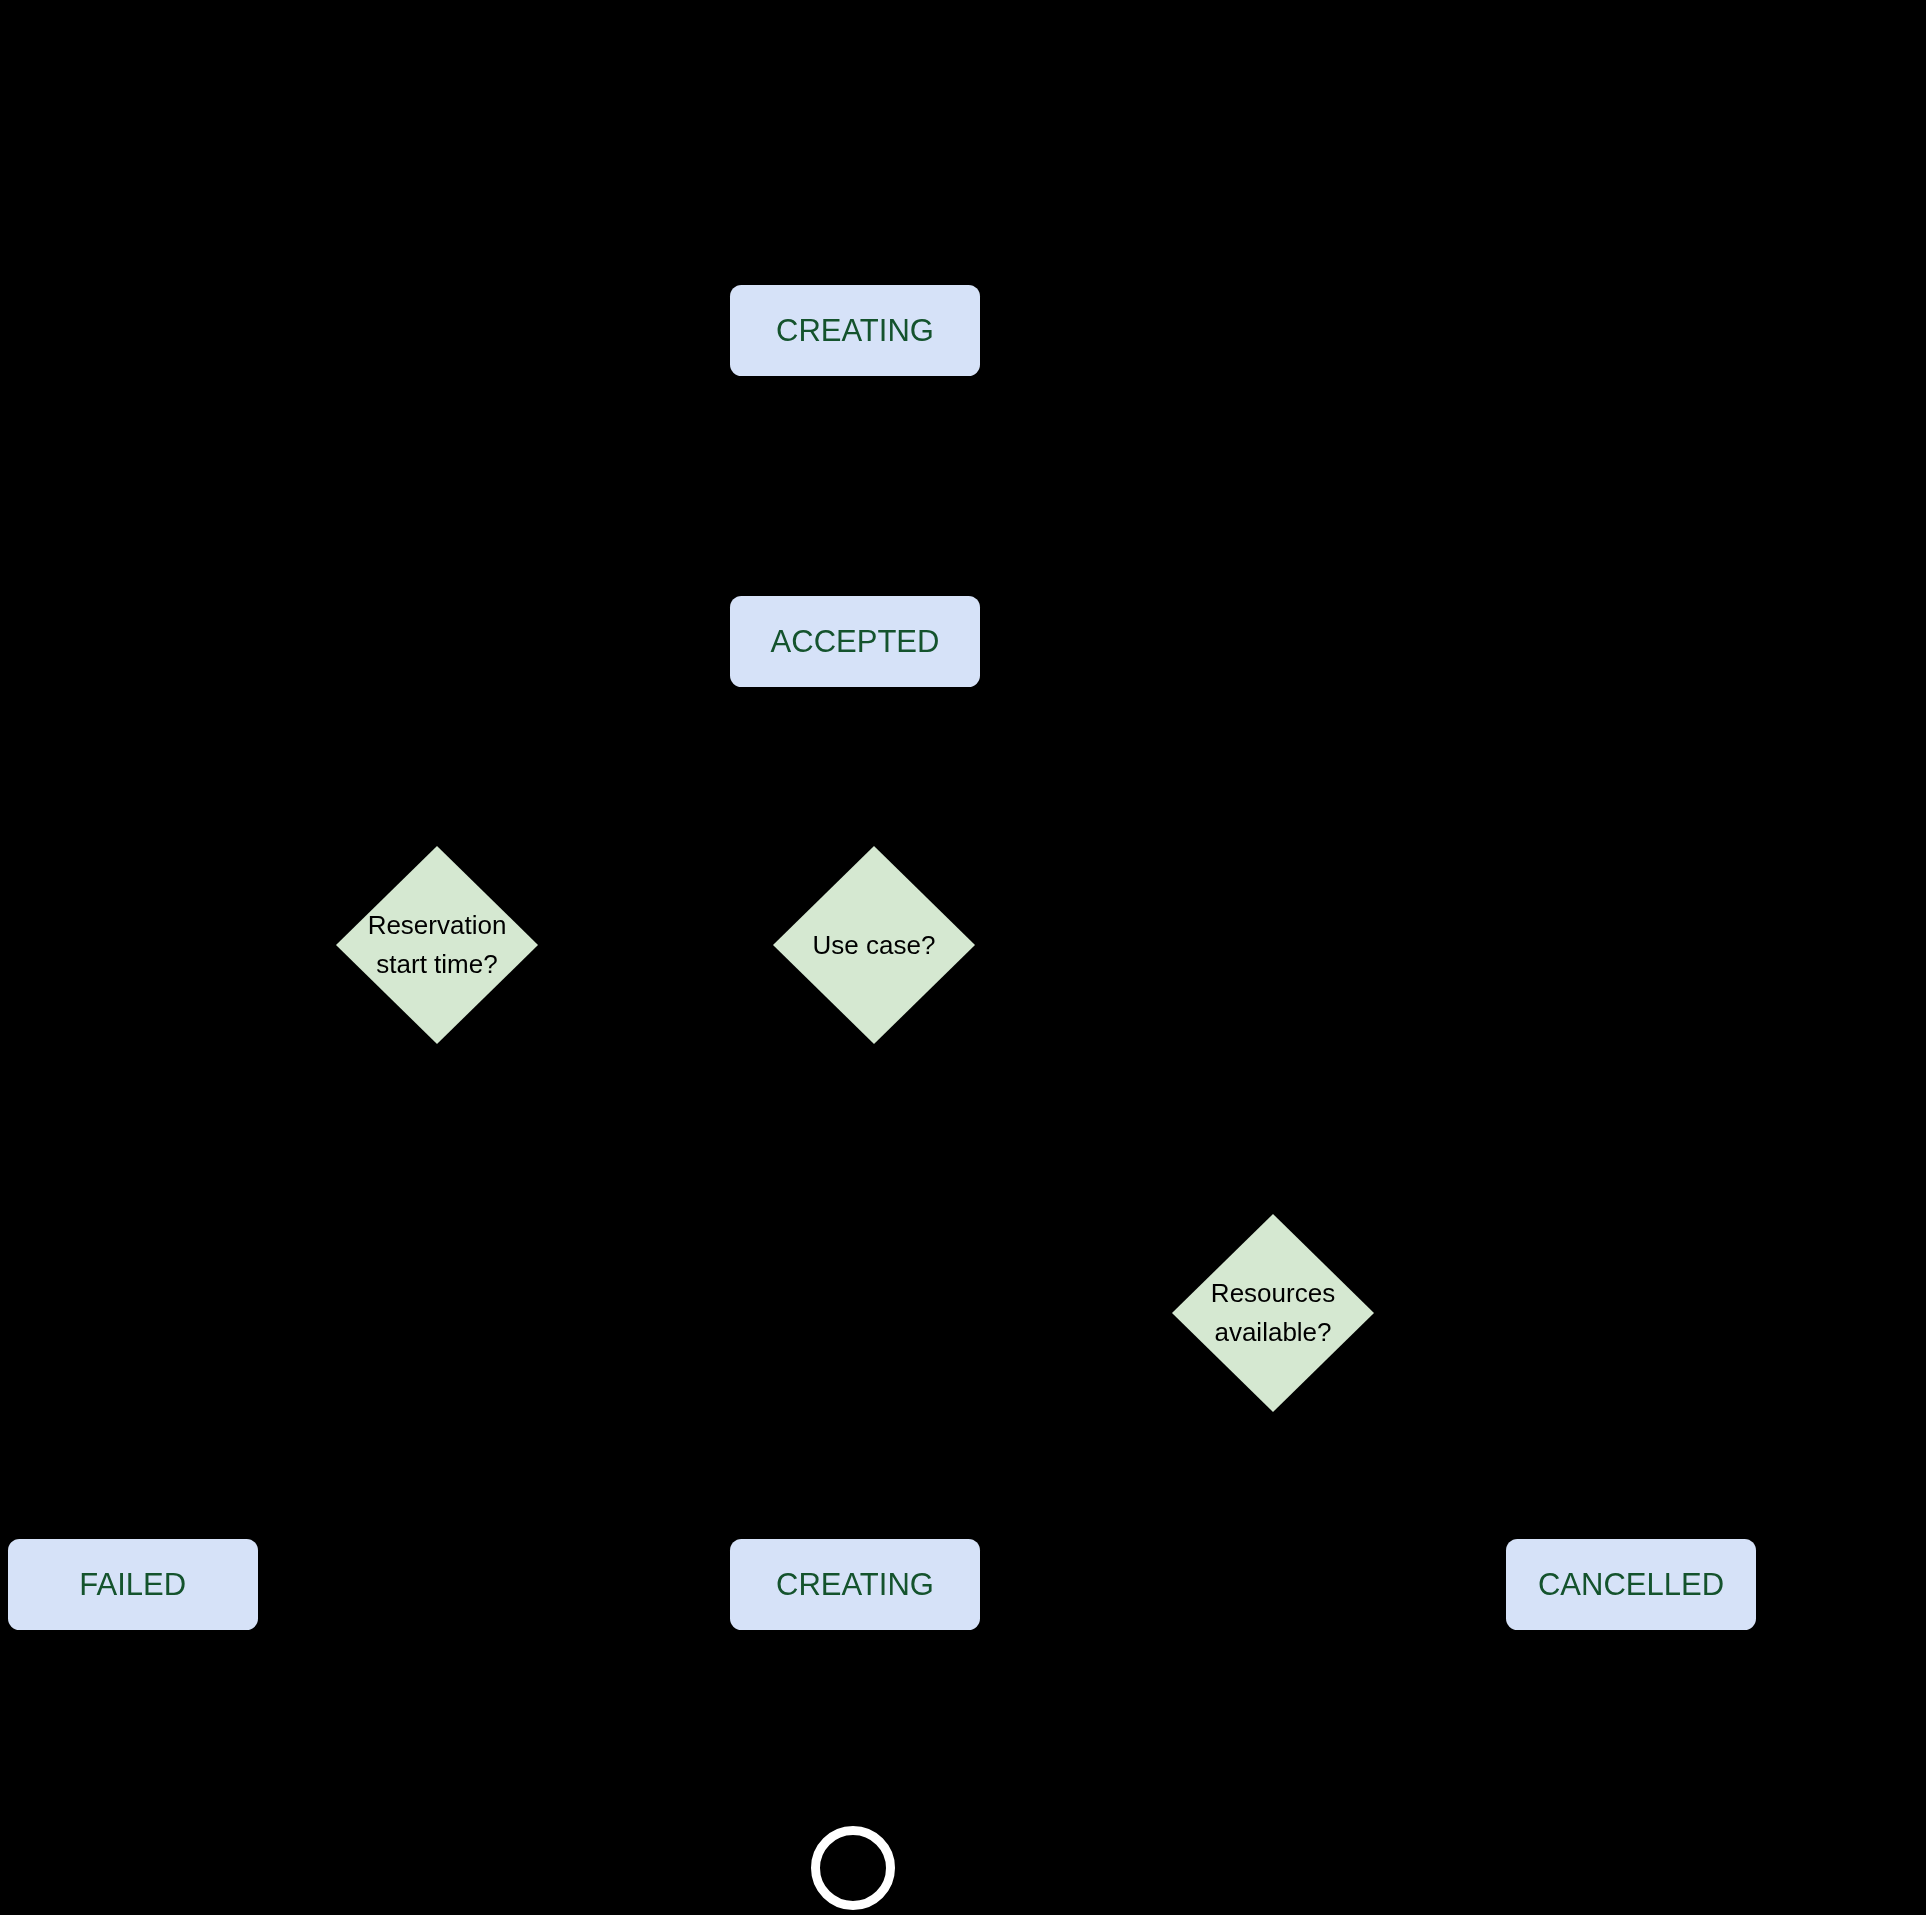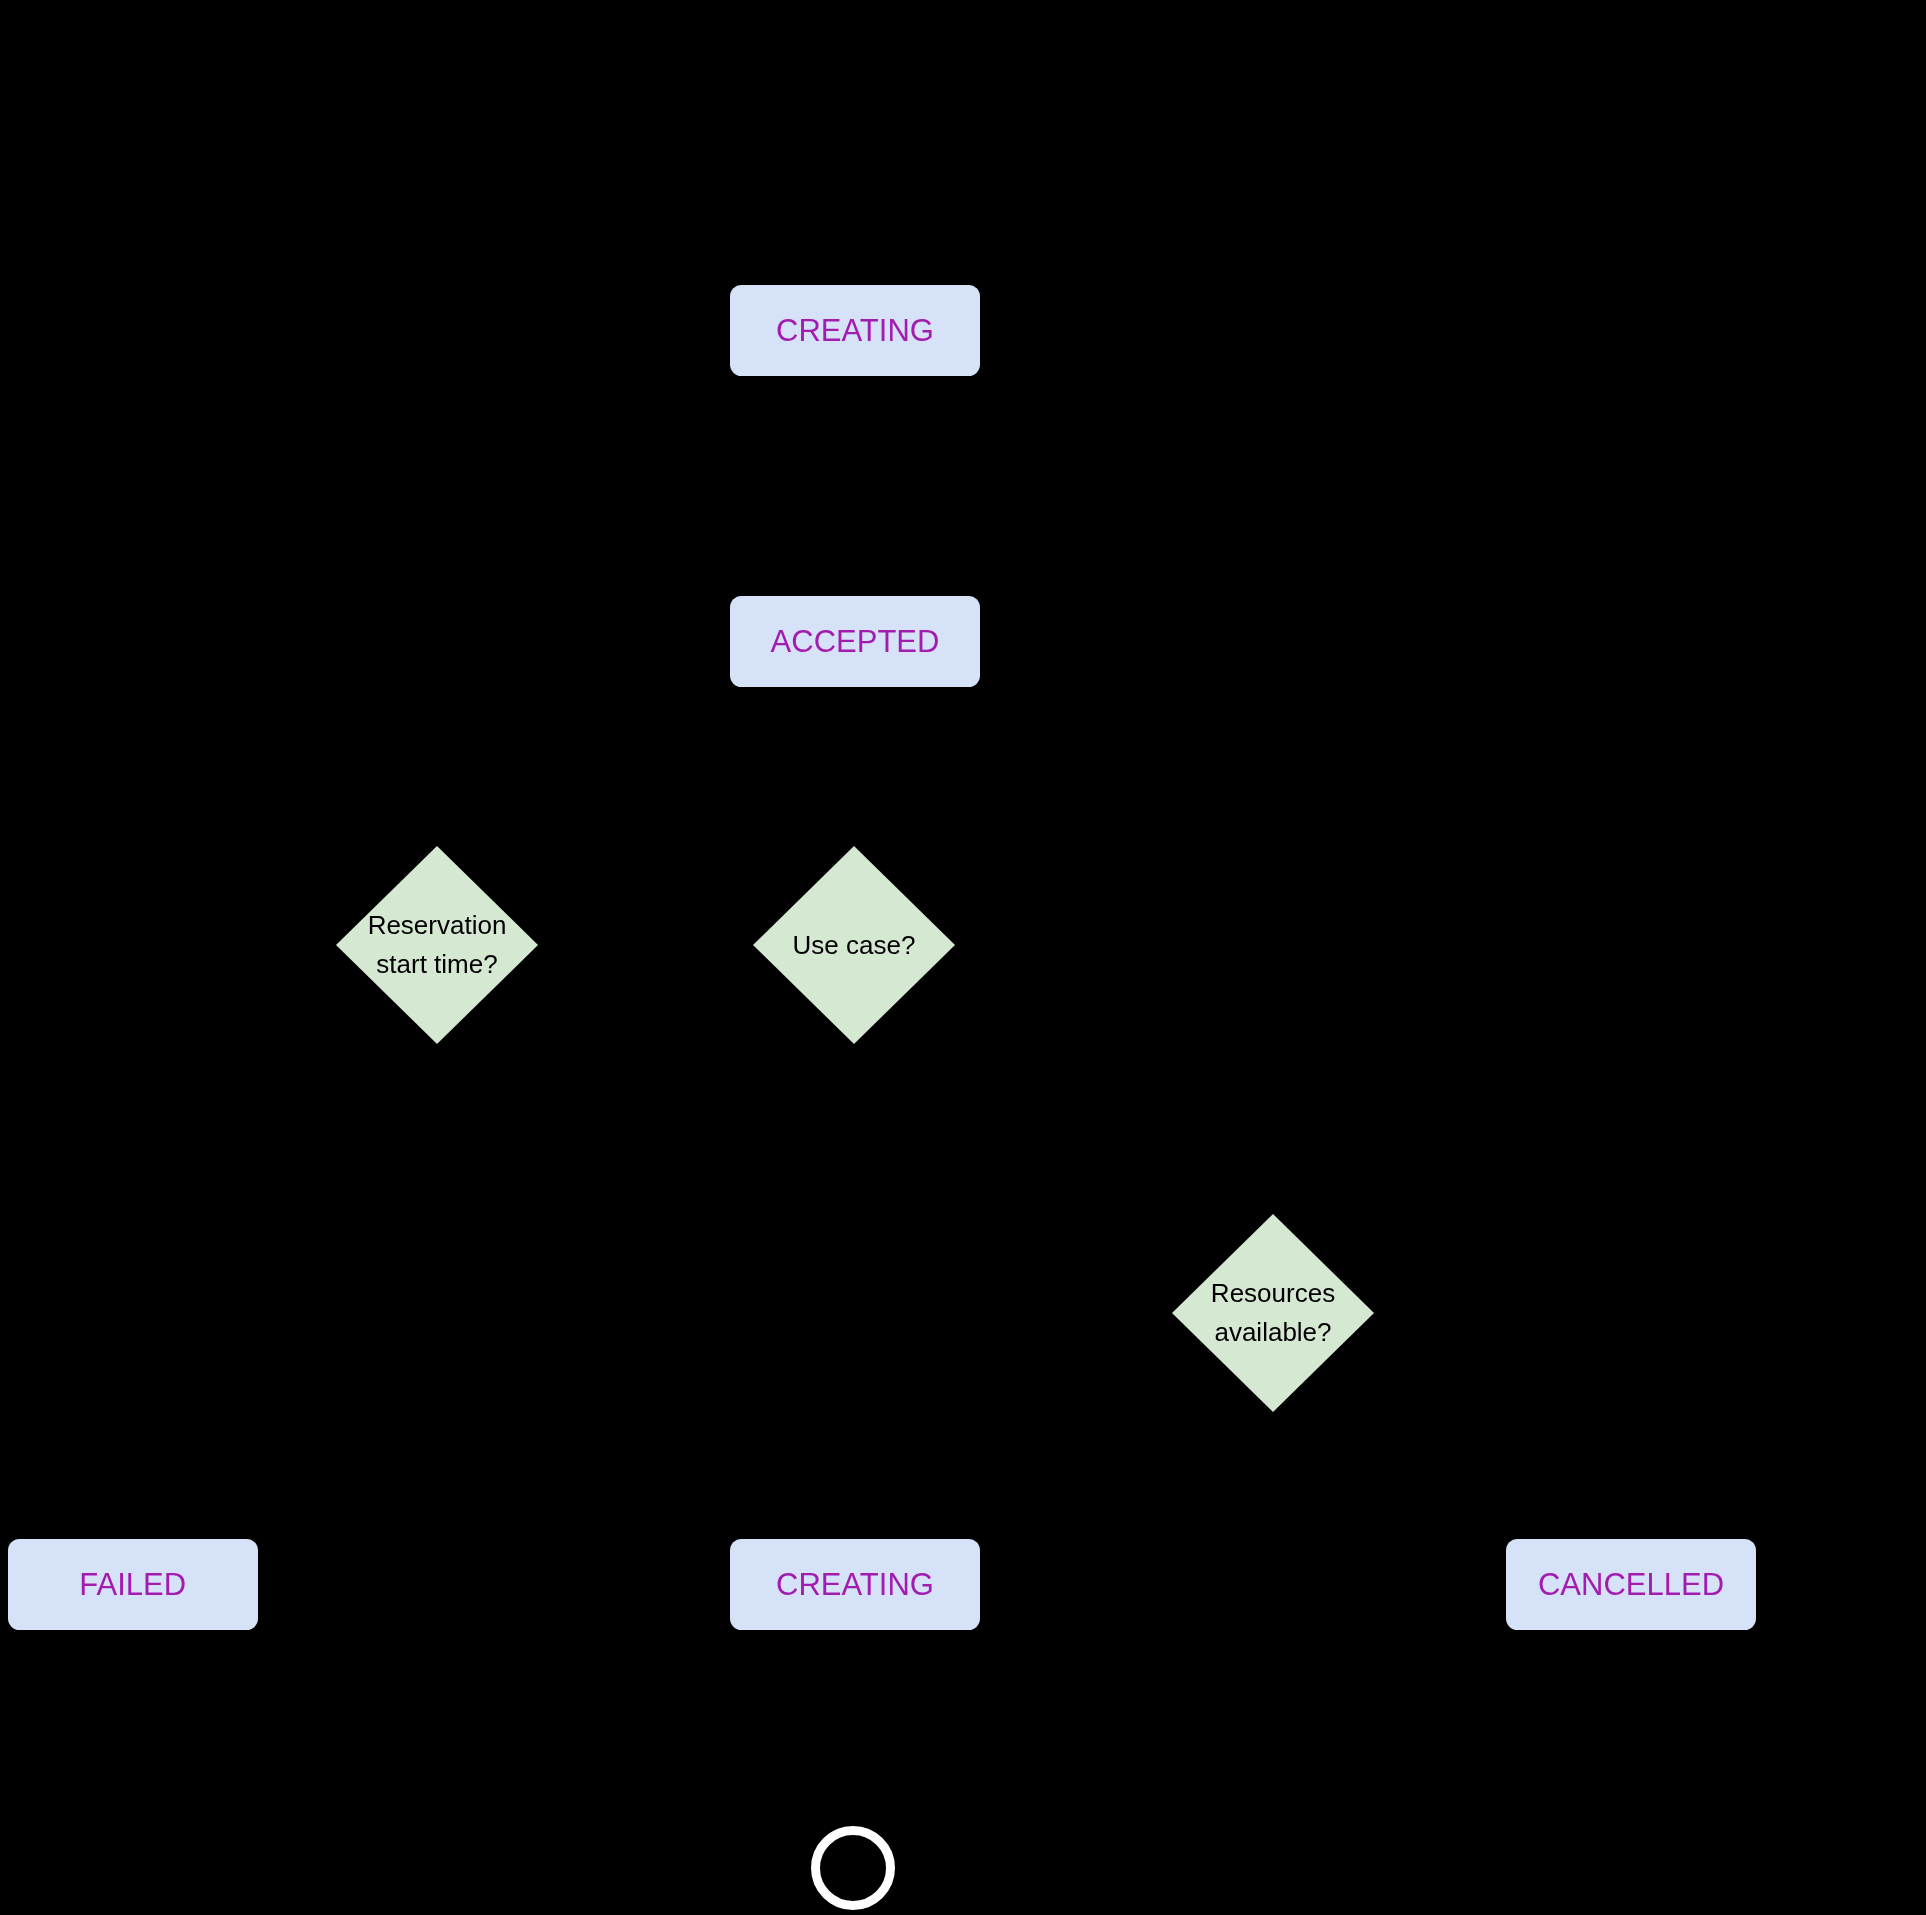--- a/index.html
+++ b/index.html
@@ -21,21 +21,21 @@
     position: absolute;
     width: 250px;
     height: 91px;
     background: #d6e2f8;
     border-radius: 11.4px;
     display: flex;
     align-items: center;
     justify-content: center;
   }
   .state span {
-    color: #a21caf;
+    color: #14532d;
     font-size: 31px;
     letter-spacing: 0px;
     white-space: nowrap;
   }
 
   
   .decision {
     position: absolute;
     width: 202px;
     height: 198px;
@@ -66,21 +66,21 @@
   }
 
   
   #n-creating   { left: 730px; top: 285px;  }
   #n-accepted   { left: 730px; top: 596px; }
   #n-failed     { left: 7.7px;   top: 1539px; }
   #n-succeeded  { left: 730px; top: 1539px; }
   #n-cancelled  { left: 1462px; top: 1539px; margin-left: 44px; }
 
   #n-reservation { left: 336px;  top: 846px; text-align: right; }
-  #n-usecase     { left: 753px; top: 846px; }
+  #n-usecase     { left: 773px; top: 846px; }
   #n-quota       { left: 1173px; top: 846px; }
   #n-resources   { left: 1172px; top: 1214px; }
 
   #n-end { left: 811px; top: 1826px; }
 </style>
 </head>
 <body>
 
 <div id="canvas">
 

